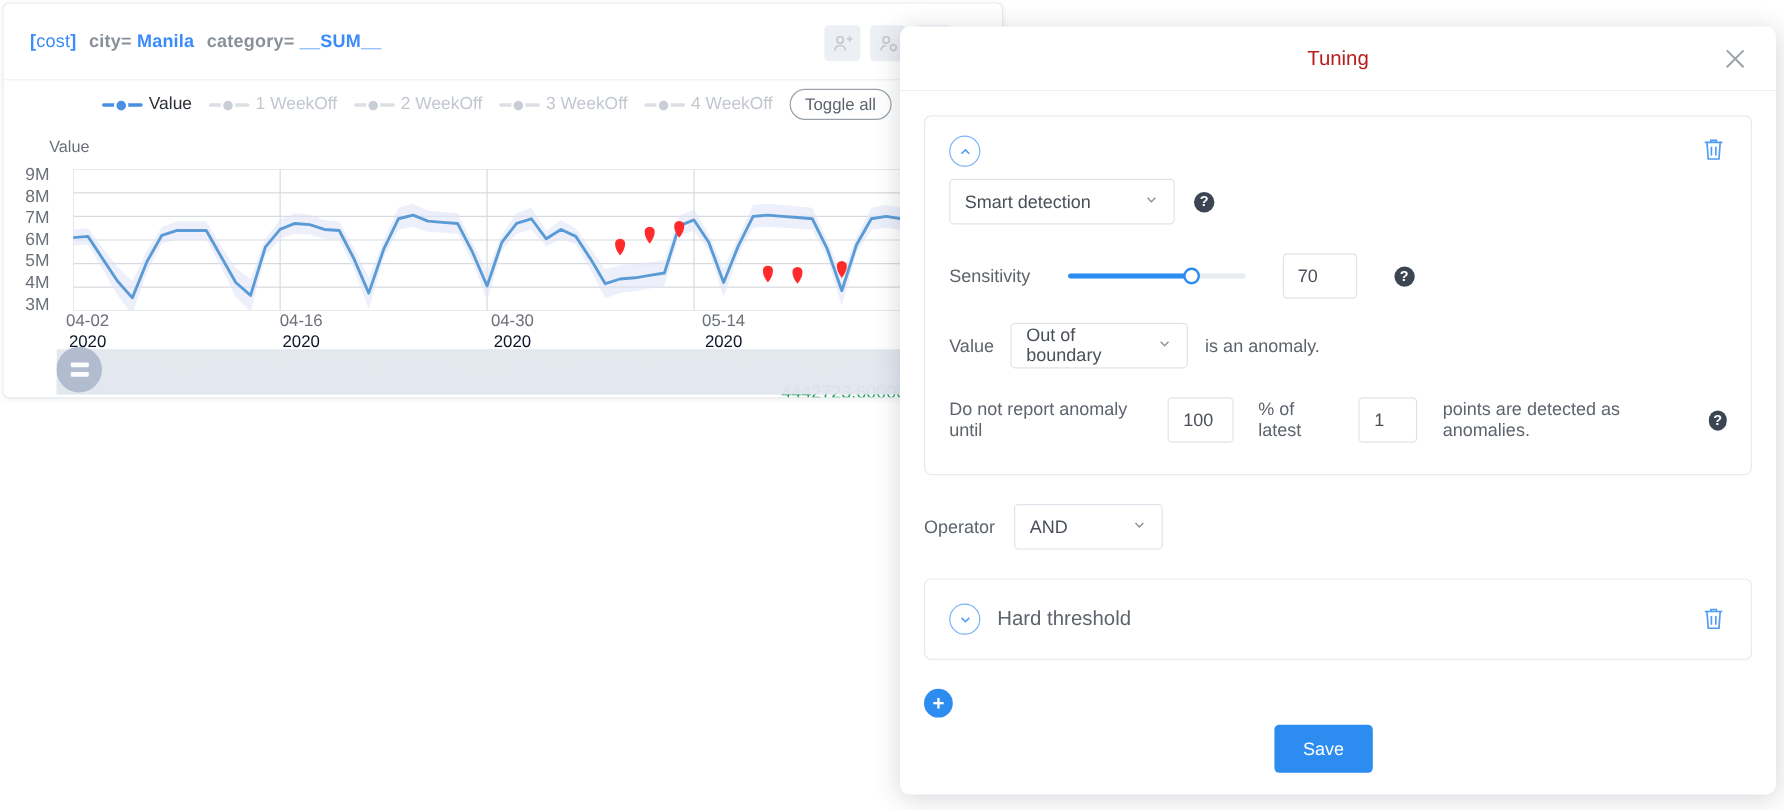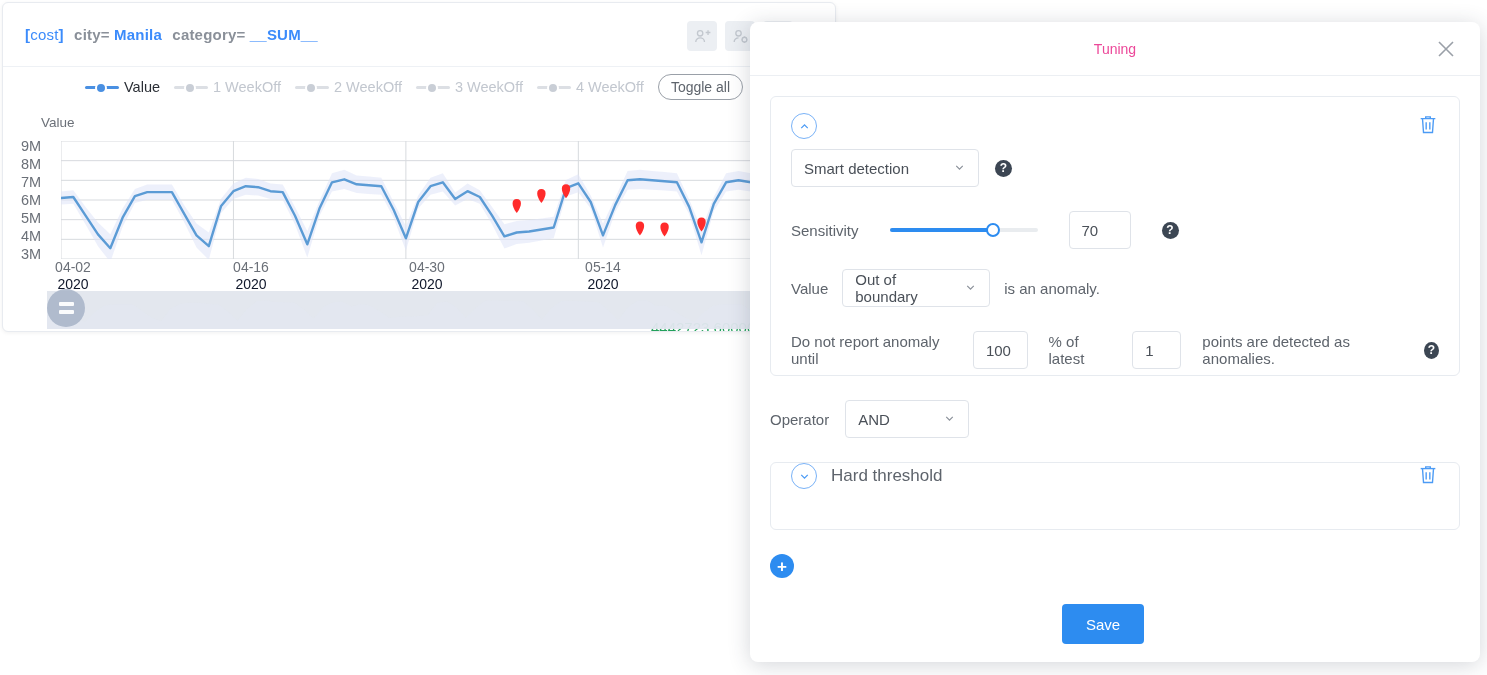--- a/index.html
+++ b/index.html
@@ -124,31 +124,31 @@
     background: #fff;
     border-radius: 8px;
     box-shadow: 0 3px 22px rgba(40,50,70,0.20);
     overflow: hidden;
   }
   .panel-head {
     position: relative; height: 54px;
     border-bottom: 1px solid #eceff3;
     display: flex; align-items: center; justify-content: center;
   }
-  .panel-title { font-size: 14px; color: #ec4899; }
+  .panel-title { font-size: 17px; color: #b91c1c; }
   .panel-close {
     position: absolute; right: 22px; top: 15px;
     width: 24px; height: 24px;
   }
   .panel-body { position: relative; padding: 20px 20px 0 20px; height: 530px; }
 
   .rule-card {
     border: 1px solid #e7ebf0;
     border-radius: 6px;
-    padding: 16px 20px 6px 20px;
+    padding: 16px 20px 26px 20px;
     position: relative;
   }
   .card-top { display: flex; align-items: flex-start; justify-content: space-between; }
   .chev-circle {
     width: 26px; height: 26px; border-radius: 50%;
     border: 1px solid #79b2f7;
     display: flex; align-items: center; justify-content: center;
   }
   .trash { width: 22px; height: 24px; }
 
@@ -187,21 +187,21 @@
     width: 14px; height: 14px; border-radius: 50%;
     background: #fff; border: 2px solid #2d8cf0;
   }
 
   .operator-row { display: flex; align-items: center; margin-top: 24px; }
 
   .collapsed-card {
     margin-top: 24px;
     border: 1px solid #e7ebf0; border-radius: 6px;
     height: 68px; padding: 0 20px;
-    display: flex; align-items: flex-start; justify-content: space-between;
+    display: flex; align-items: center; justify-content: space-between;
   }
   .collapsed-left { display: flex; align-items: center; gap: 14px; }
   .collapsed-title { font-size: 17px; color: #5e646c; }
 
   .add-btn {
     margin-top: 24px;
     width: 24px; height: 24px; border-radius: 50%;
     background: #2d8cf0; color: #fff;
     display: flex; align-items: center; justify-content: center;
     font-size: 17px; line-height: 1; font-weight: bold;

